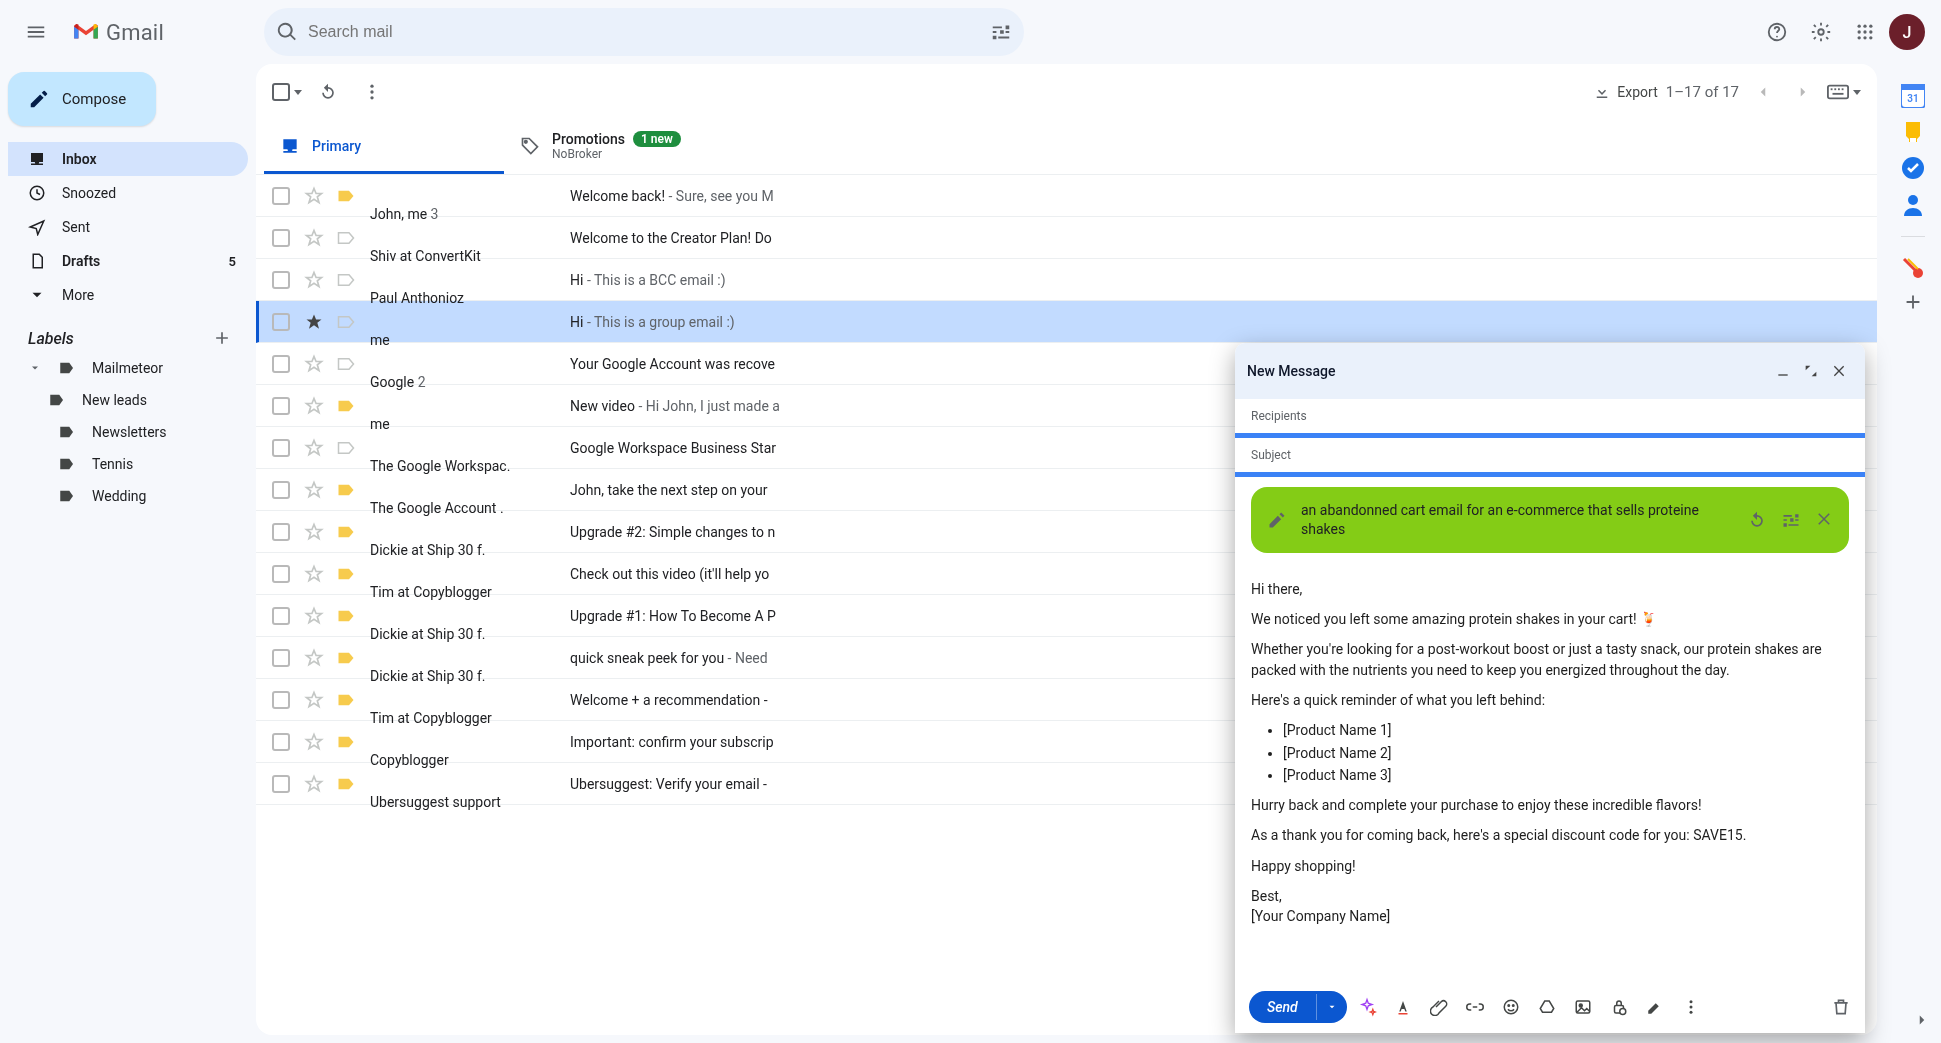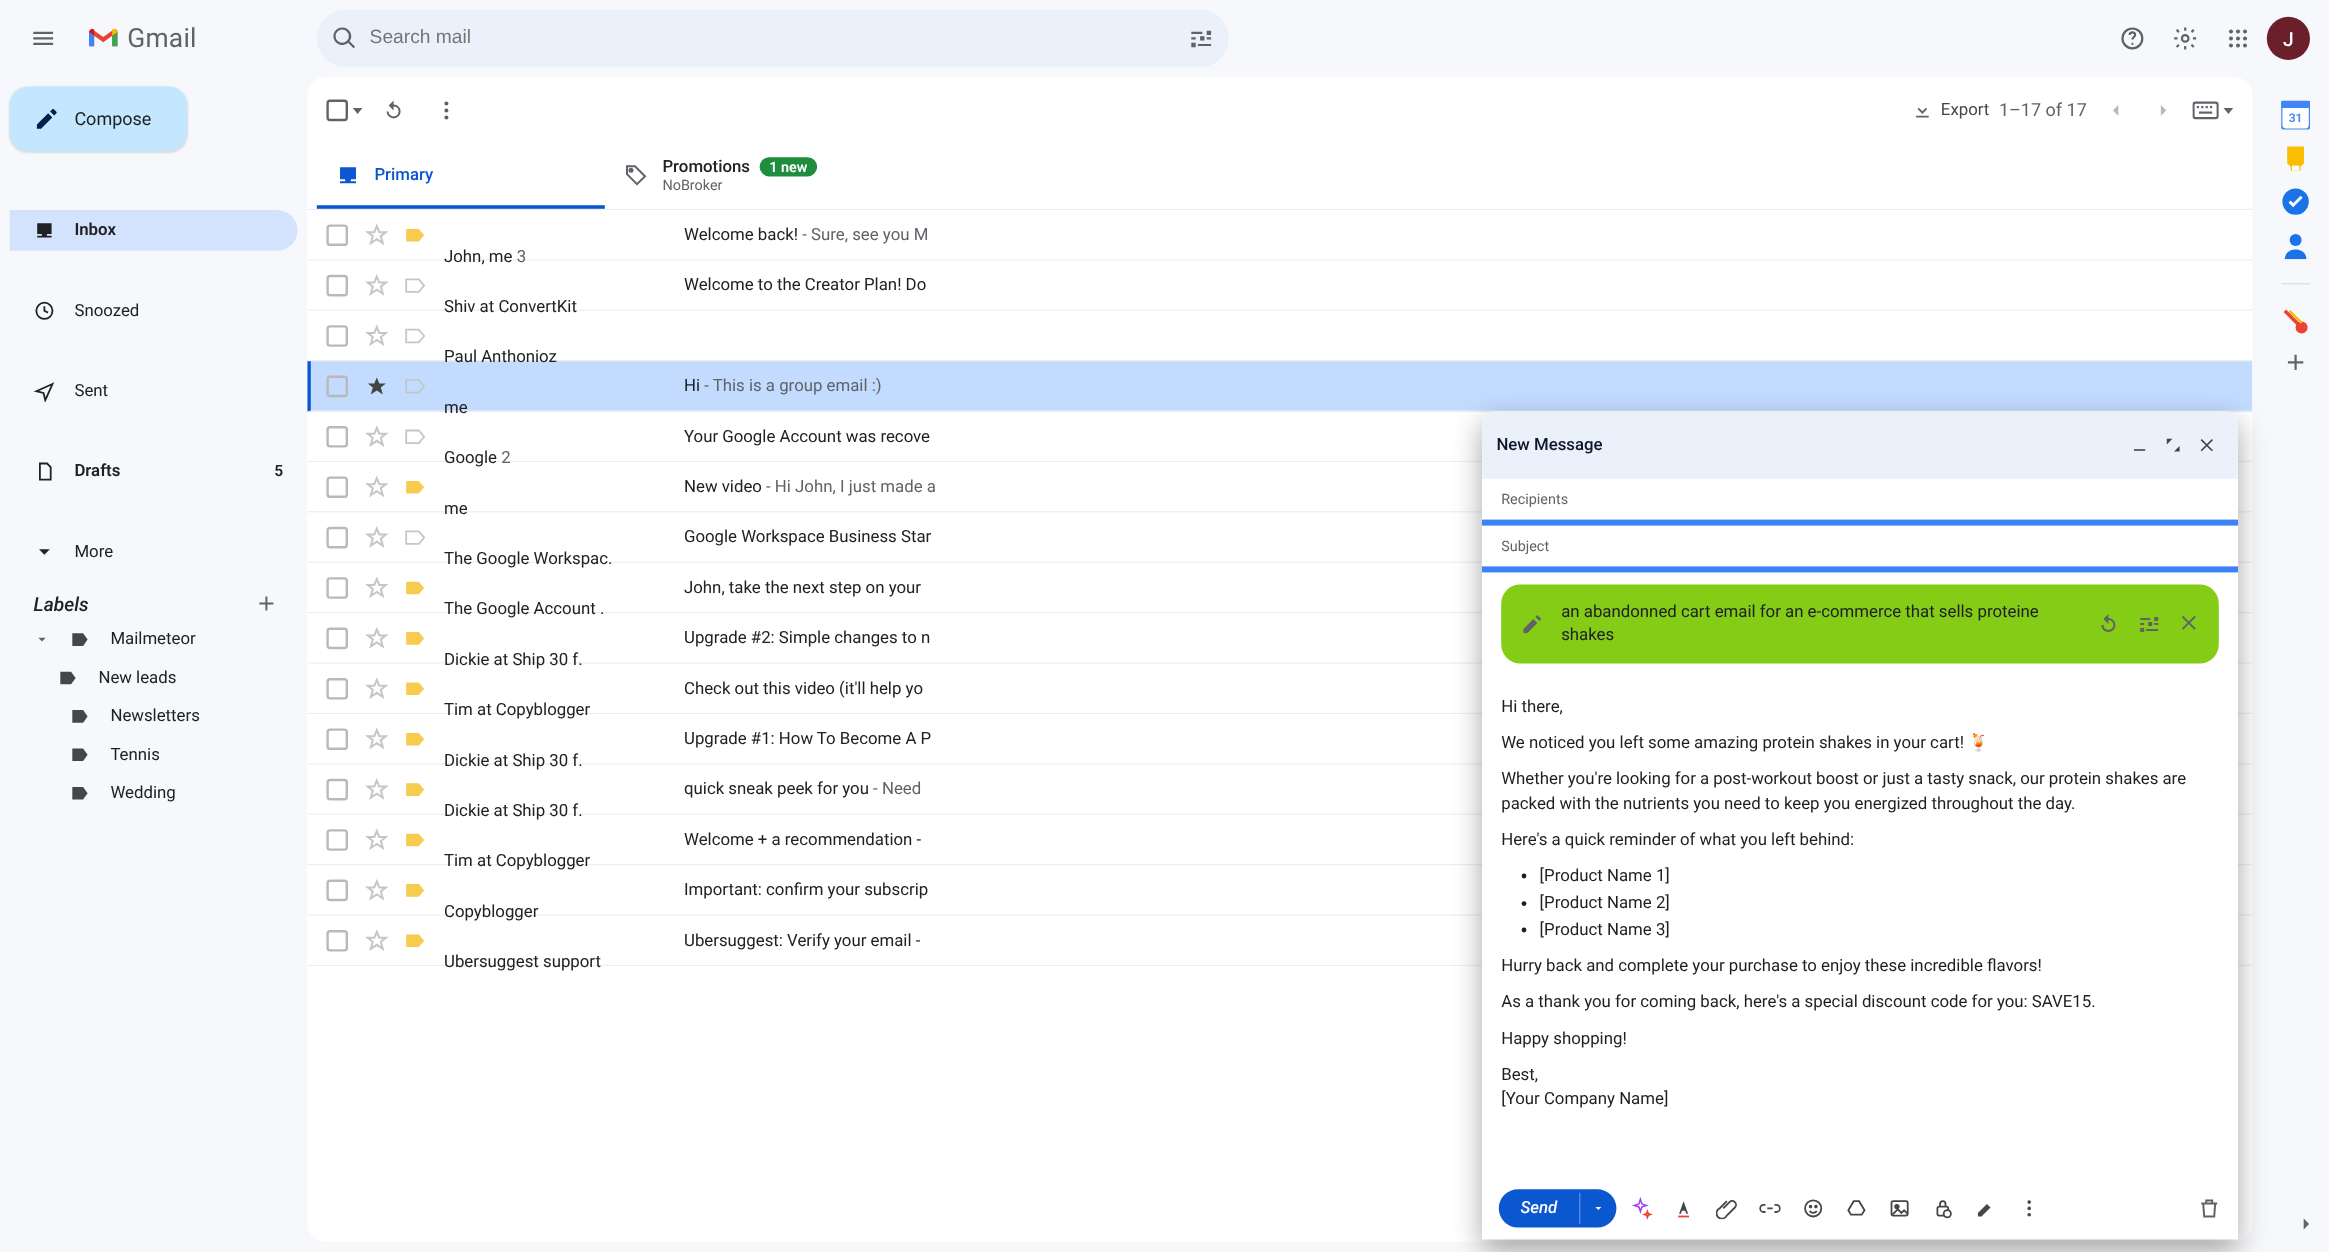--- a/index.html
+++ b/index.html
@@ -15,21 +15,21 @@
   .search { flex:1; max-width:760px; height:48px; background:#eaf1fb; border-radius:28px; display:flex; align-items:center; padding:0 12px; gap:8px; }
   .search input { flex:1; border:none; background:transparent; font-size:16px; outline:none; color:#202124;}
   .header .right { margin-left:auto; display:flex; align-items:center; gap:4px;}
   .avatar { width:36px; height:36px; border-radius:50%; background:#6b1f2a; color:#fff; display:flex; align-items:center; justify-content:center; font-weight:500;}
 
   
   .body { flex:1; display:flex; min-height:0;}
   .sidebar { width:256px; padding:8px 8px 8px 8px; overflow:auto;}
   .compose { display:flex; align-items:center; gap:12px; background:#c2e7ff; border-radius:16px; padding:16px 20px; width:148px; font-size:15px; cursor:pointer; box-shadow: 0 1px 2px rgba(0,0,0,.12);}
   .navlist { margin-top:16px; display:flex; flex-direction:column;}
-  .navitem { display:flex; align-items:center; gap:16px; height:34px; padding:0 12px 0 20px; border-radius:0 18px 18px 0; cursor:pointer; font-size:14px; color:#202124;margin-top:33px;}
+  .navitem { display:flex; align-items:center; gap:16px; height:34px; padding:0 12px 0 20px; border-radius:0 18px 18px 0; cursor:pointer; font-size:14px; color:#202124;}
   .navitem .count { margin-left:auto; font-size:13px; color:#202124;}
   .navitem.active { background:#d3e3fd; font-weight:600;}
   .navitem.bold { font-weight:600;}
   .labels-head { display:flex; align-items:center; justify-content:space-between; padding:16px 16px 4px 20px; font-size:16px; font-weight:500;font-style:italic;}
   .labelitem { display:flex; align-items:center; gap:16px; height:32px; padding:0 12px 0 20px; border-radius:0 18px 18px 0; cursor:pointer; font-size:14px;}
   .labelitem.child { padding-left:40px;}
   .chev-small { width:14px; height:14px; display:inline-flex; align-items:center; justify-content:center; color:#5f6368;}
 
   
   .main { flex:1; background:#fff; border-radius:16px; margin:0 8px 8px 0; display:flex; flex-direction:column; min-width:0; overflow:hidden;}
@@ -374,20 +374,21 @@
               <svg width="20" height="20" viewBox="0 0 24 24" fill="none" stroke="#c4c7c5" stroke-width="2">
                 <path d="M12 3l2.5 6H21l-5 4 2 7-6-4-6 4 2-7-5-4h6.5z"></path>
               </svg>
             </span>
     <span class="marker">
               <svg width="18" height="14" viewBox="0 0 24 18">
                 <path d="M2 2h14l6 7-6 7H2z" fill="none" stroke="#c4c7c5" stroke-width="2"></path>
               </svg>
             </span>
     <span class="sender">Paul Anthonioz</span>
+    <span class="subj">Hi<span class="sn"> - This is a BCC email :)</span></span>
           </div>
           <div class="row selected">
     <span class="cb"></span>
     <span class="star">
               <svg width="20" height="20" viewBox="0 0 24 24" fill="#444">
                 <path d="M12 3l2.5 6H21l-5 4 2 7-6-4-6 4 2-7-5-4h6.5z"></path>
               </svg>
             </span>
     <span class="marker">
               <svg width="18" height="14" viewBox="0 0 24 18">

